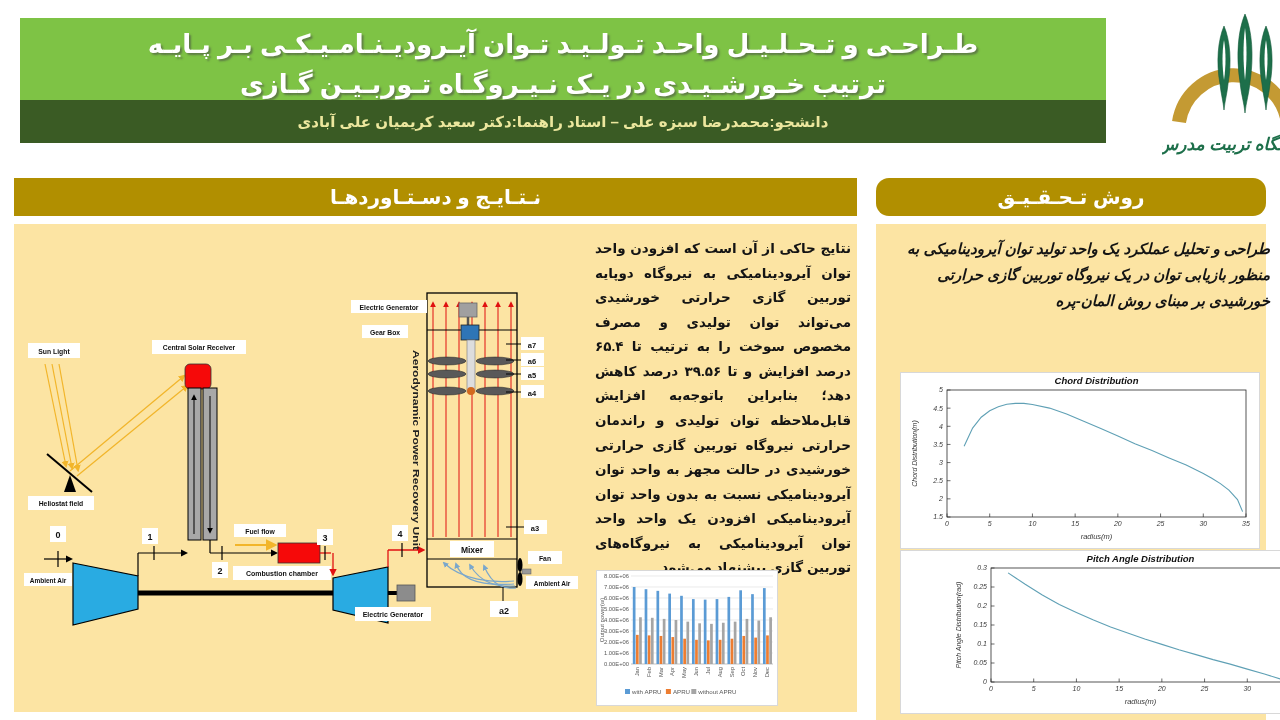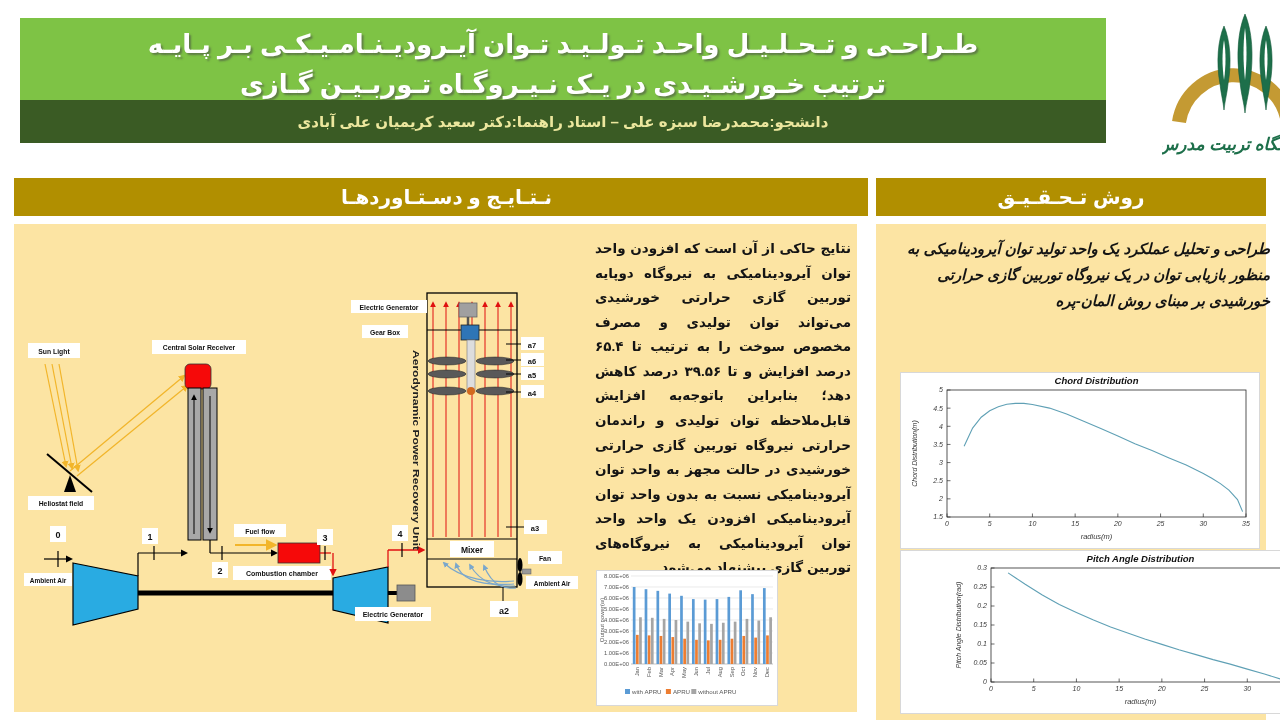--- a/index.html
+++ b/index.html
@@ -7,22 +7,22 @@
         font-family:"Liberation Sans","DejaVu Sans",sans-serif;}
   .abs{position:absolute;}
   .title-bar{left:20px;top:18px;width:1086px;height:89px;background:#7ec345;color:#ffffff;
              text-align:center;font-weight:bold;font-size:26px;line-height:40px;padding-top:6px;
              box-sizing:border-box;direction:rtl;text-shadow:2px 2px 2px rgba(70,70,70,.55);}
   .subtitle-bar{left:20px;top:92px;width:1086px;height:43px;background:#3a5b24;color:#ece79e;
                 font-weight:bold;font-size:15px;line-height:43px;text-align:center;direction:rtl;margin-top:8px;}
   .logo-box{left:1122px;top:0;width:150px;height:172px;background:#ffffff;margin-left:40px;}
   .sec-head{background:#b18f00;color:#ffffff;font-weight:bold;font-size:20px;text-align:center;
             line-height:38px;height:38px;direction:rtl;}
-  #head-left{left:14px;top:178px;width:843px;padding-left:11px;}
-  #head-right{left:876px;top:178px;width:390px;}
+  #head-left{left:14px;top:178px;width:843px;}
+  #head-right{left:876px;top:178px;width:390px;border-radius:13px;}
   .panel{background:#fce4a3;}
   #panel-left{left:14px;top:224px;width:843px;height:488px;}
   #panel-right{left:876px;top:224px;width:390px;height:616px;font-style:italic;}
   .fa-par{direction:rtl;font-weight:bold;color:#141414;margin-left:16px;}
   #left-par{right:6px;top:13px;width:256px;font-size:13.5px;line-height:1.82;text-align:justify;}
   #right-par{left:12px;top:12px;width:366px;font-size:15px;line-height:1.72;text-align:right;}
   .chartbox{background:#ffffff;border:1px solid #d8d8d8;text-align:center;}
   #bar-wrap{left:582px;top:346px;}
   #chord-wrap{left:24px;top:148px;}
   #pitch-wrap{left:24px;top:326px;padding-left:44px;}

